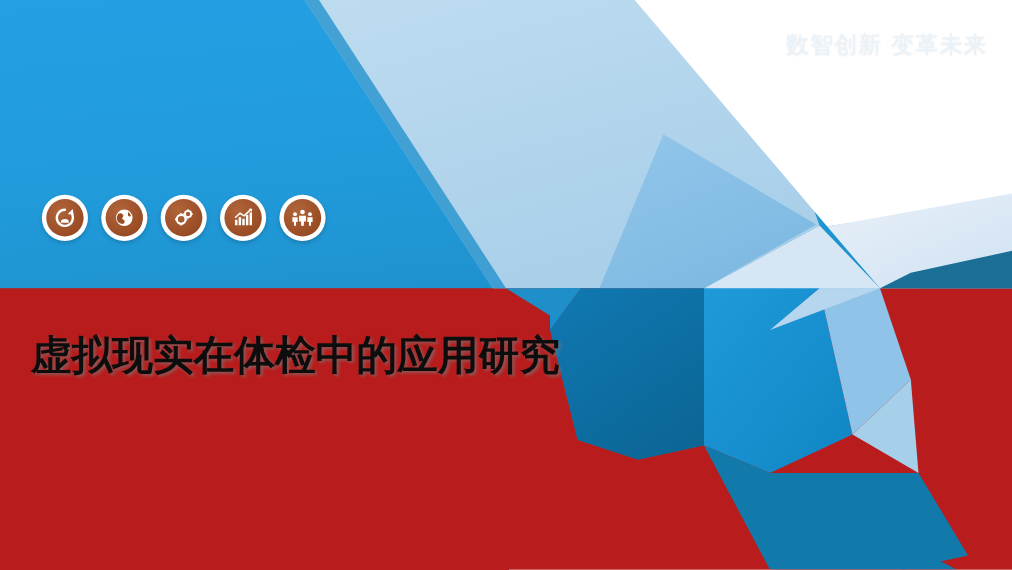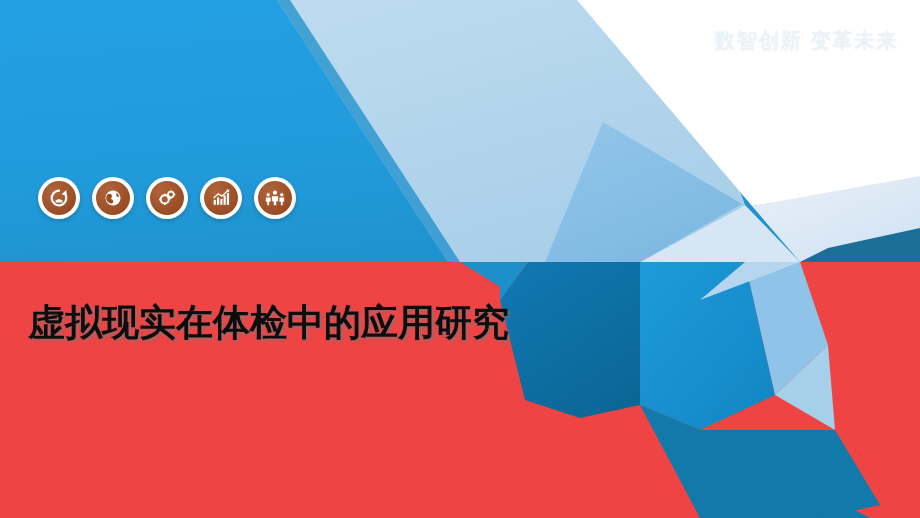--- a/index.html
+++ b/index.html
@@ -6,21 +6,21 @@
   html,body{margin:0;padding:0;}
   body{
     width:920px;height:518px;
     background:#ffffff;
     font-family:"DejaVu Sans","Liberation Sans",sans-serif;
     overflow:hidden;
   }
   #slide{
     position:relative;
     width:920px;height:518px;
-    background:#ef4444;
+    background:#b91c1c;
     overflow:hidden;
   }
   
   .header-band{
     position:absolute;left:0;top:0;width:920px;height:262px;
     background:linear-gradient(175deg,#23a0e4 0%,#219ada 55%,#1d8fc9 100%);
   }
   
   .poly-layer{
     position:absolute;left:0;top:0;width:920px;height:518px;

